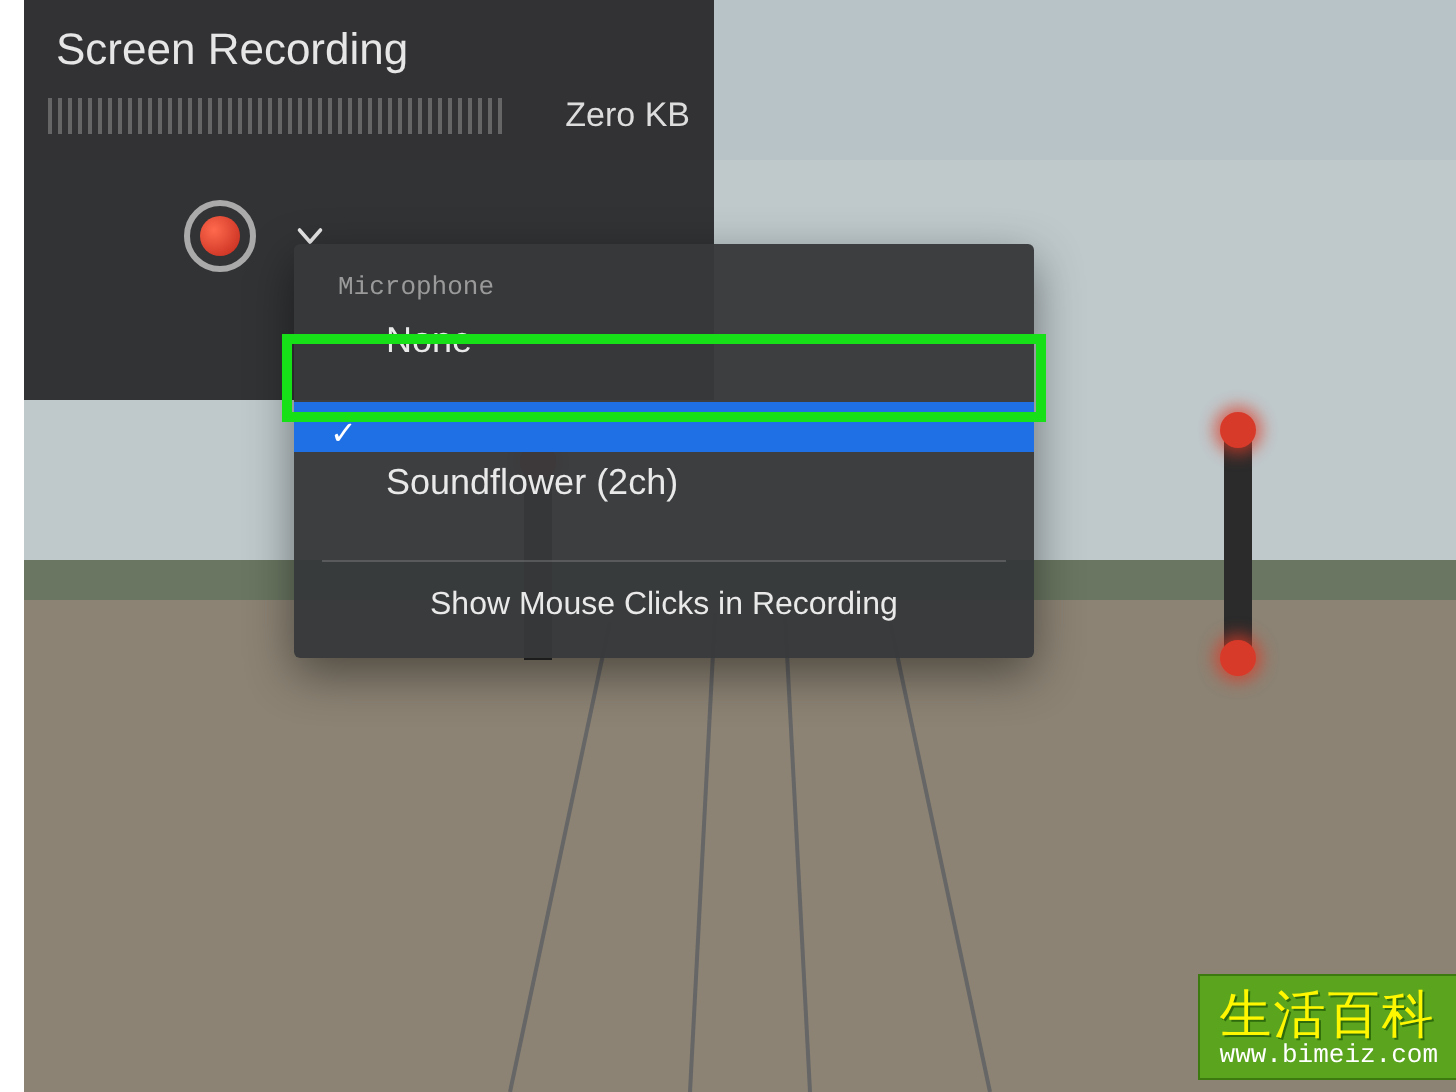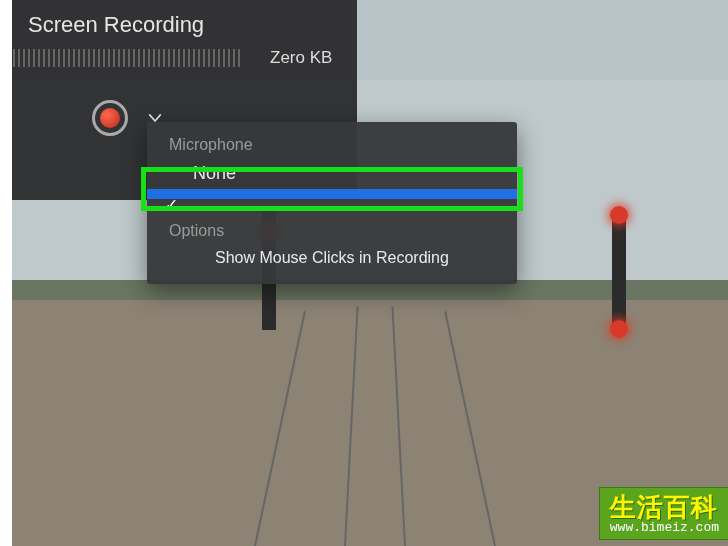--- a/index.html
+++ b/index.html
@@ -19,44 +19,44 @@
   .signal.r .light.b { top:110px; }
   .track { position:absolute; bottom:0; left:50%; width:2px; height:240px; background:#666; transform-origin:bottom center; }
   .track.a { transform:translateX(-120px) rotate(12deg); }
   .track.b { transform:translateX(120px) rotate(-12deg); }
   .track.c { transform:translateX(-30px) rotate(3deg); }
   .track.d { transform:translateX(30px) rotate(-3deg); }
 
   
   .panel { position:absolute; left:0; top:0; width:345px; height:200px; background:rgba(38,38,40,0.92); color:#ddd; }
   .panel-title { font-size:22px; font-weight:400; color:#e6e6e6; padding:12px 16px 6px; }
-  .meter-row { display:flex; align-items:center; gap:27px; padding:4px 1px 10px; }
+  .meter-row { display:flex; align-items:center; gap:6px; padding:4px 12px 10px;justify-content:space-between; }
   .meter { flex:0 0 230px; height:18px; background:repeating-linear-gradient(90deg,#888 0 2px, transparent 2px 5px); opacity:0.6; }
   .size { font-size:17px; color:#ddd; }
   .rec-row { position:absolute; top:100px; left:80px; display:flex; align-items:center; gap:18px; }
   .rec-outer { width:36px; height:36px; border-radius:50%; border:3px solid #aaa; display:flex; align-items:center; justify-content:center; }
   .rec-dot { width:20px; height:20px; border-radius:50%; background:radial-gradient(circle at 35% 35%, #ff6a4d, #c0261a); }
   .chev { color:#e6e6e6; }
   .chev svg { width:18px; height:18px; display:block; }
 
   
   .menu { position:absolute; left:135px; top:122px; width:370px; background:rgba(54,56,58,0.96); border-radius:3px; box-shadow:0 8px 24px rgba(0,0,0,0.45); color:#e9e9e9; padding:8px 0 12px; }
-  .menu .section { font-size:16px; color:#9a9a9a; padding:6px 22px 4px; }
-  .menu .item { position:relative; display:flex; align-items:center; font-size:18px; color:#e9e9e9; padding:5px 22px 5px 46px; cursor:default; }
+  .menu .section { font-size:13px; color:#9a9a9a; padding:6px 22px 4px;font-family:Liberation Mono, monospace; }
+  .menu .item { position:relative; display:flex; align-items:center; font-size:18px; color:#e9e9e9; padding:5px 22px 20px 46px; cursor:default; }
   .menu .item.selected { background:#1f6fe5; color:#fff; }
   .menu .check { position:absolute; left:18px; top:6px; font-size:16px; color:#fff; }
   .menu hr { border:none; border-top:1px solid rgba(255,255,255,0.16); margin:8px 14px; }
   .menu .opt { font-size:16px; color:#e9e9e9; padding:5px 22px 5px 68px; }
 
   .highlight { position:absolute; border:5px solid #18e018; pointer-events:none; }
   .hl1 { left:129px; top:167px; width:382px; height:44px; }
 
   
   .wm { position:absolute; right:6px; bottom:6px; background:#5aa41e; color:#fff700; padding:6px 10px 4px; font-family:"Heiti SC","Microsoft YaHei",sans-serif; text-align:left; line-height:1.05; border:1px solid #3c7a0f; }
-  .wm .big { font-size:26px; font-weight:700; letter-spacing:1px; text-shadow:1px 1px 0 #2e6b0c; }
+  .wm .big { font-size:26px; font-weight:400; letter-spacing:1px; text-shadow:1px 1px 0 #2e6b0c; }
   .wm .url { font-size:13px; color:#fff;font-family:Liberation Mono, monospace; }
 </style>
 </head>
 <body>
 
 <div class="canvas">
   <div class="bg">
     <div class="sky"></div>
     <div class="trees"></div>
     <div class="ground"></div>
@@ -93,24 +93,26 @@
 
   <div class="menu">
     <div class="section">Microphone</div>
 
     <div class="item">
       <span>None</span>
     </div>
     <div class="item selected">
       <span class="check">✓</span>
     </div>
+    <div class="item">
+      <span>Soundflower (2ch)</span>
+    </div>
 
     <hr>
 
-    <div class="section">Options</div>
     <div class="opt">
       <span>Show Mouse Clicks in Recording</span>
     </div>
   </div>
 
   <div class="highlight hl1"></div>
 
   <div class="wm">
     <div class="big">生活百科</div>
     <div class="url">www.bimeiz.com</div>

